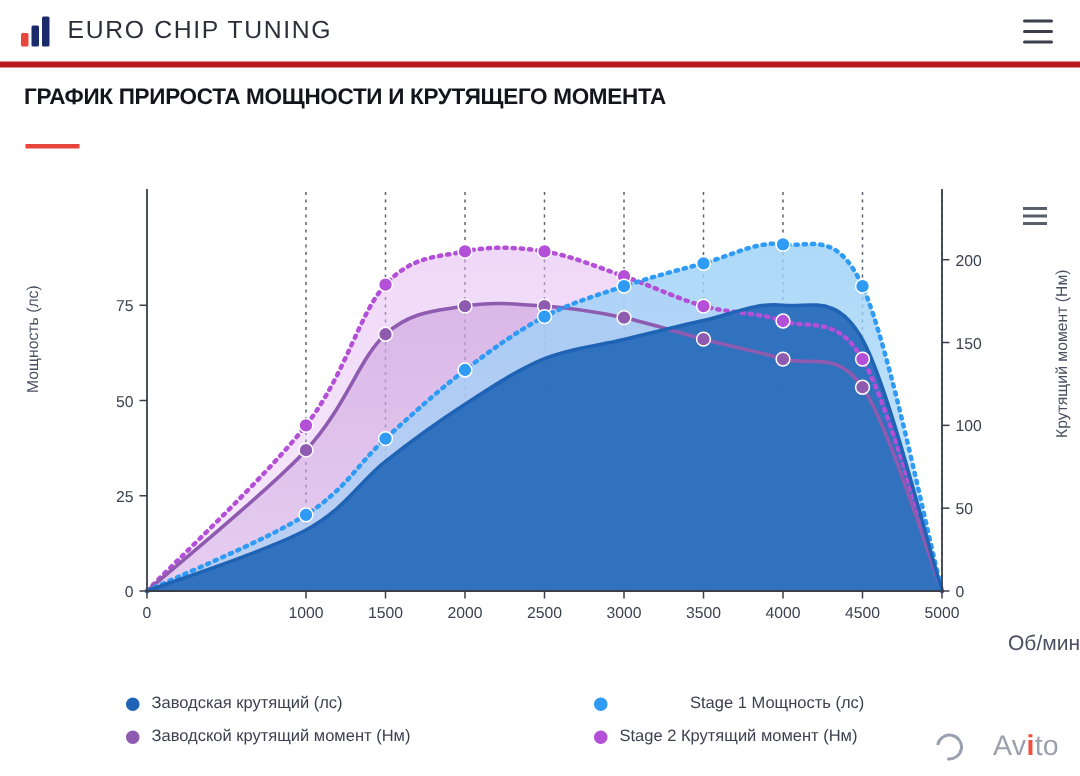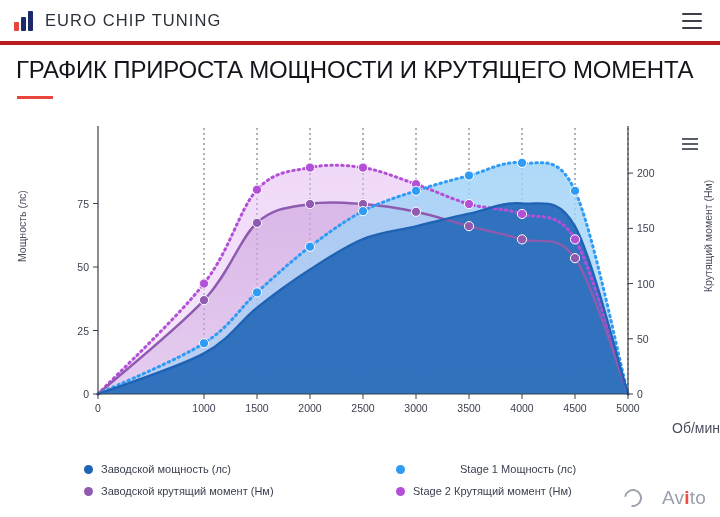--- a/index.html
+++ b/index.html
@@ -28,21 +28,21 @@
   .brand-text {
     font-size:16.5px; letter-spacing:1.1px; color:#2b2f3a; font-weight:400;
   }
   .burger { position:absolute; right:18px; top:13px; width:20px; height:16px; cursor:pointer; }
   .burger span { display:block; height:2px; background:#3a3f4b; margin-bottom:5px; border-radius:1px; }
   .burger span:last-child { margin-bottom:0; }
 
   
   .title {
     position:absolute; left:16px; top:56px; width:690px;
-    font-size:24px; font-weight:normal; color:#14141c; letter-spacing:-0.2px;
+    font-size:15px; font-weight:bold; color:#14141c; letter-spacing:-0.2px;
   }
   .title-rule {
     position:absolute; left:17px; top:96px; width:36px; height:3px; background:#e8453c;
   }
 
   
   .chart-wrap {
     position:absolute; left:0px; top:112px; width:720px; height:350px;
   }
   .chart-menu { position:absolute; right:22px; top:26px; width:16px; }
@@ -232,21 +232,21 @@
       <line x1="628" y1="116.34782608695653" x2="633" y2="116.34782608695653" stroke="#3a3f4b" stroke-width="1"></line>
       <text x="637" y="120.34782608695653" text-anchor="start" font-size="10.5" fill="#3c4150">150</text>
       <line x1="628" y1="61.13043478260869" x2="633" y2="61.13043478260869" stroke="#3a3f4b" stroke-width="1"></line>
       <text x="637" y="65.13043478260869" text-anchor="start" font-size="10.5" fill="#3c4150">200</text>
     </svg>
 </div>
 
 <div class="legend">
   <div class="legend-item lg1">
     <span class="swatch" style="background:#1f63b5"></span>
-    <span>Заводской мощность (лс)</span>
+    <span>Заводская крутящий (лс)</span>
   </div>
   <div class="legend-item lg2">
     <span class="swatch" style="background:#8f5bb0"></span>
     <span>Заводской крутящий момент (Нм)</span>
   </div>
   <div class="legend-item lg3">
     <span class="swatch" style="background:#2f9bf5"></span>
     <span>Stage 1 Мощность (лс)</span>
   </div>
   <div class="legend-item lg4">

